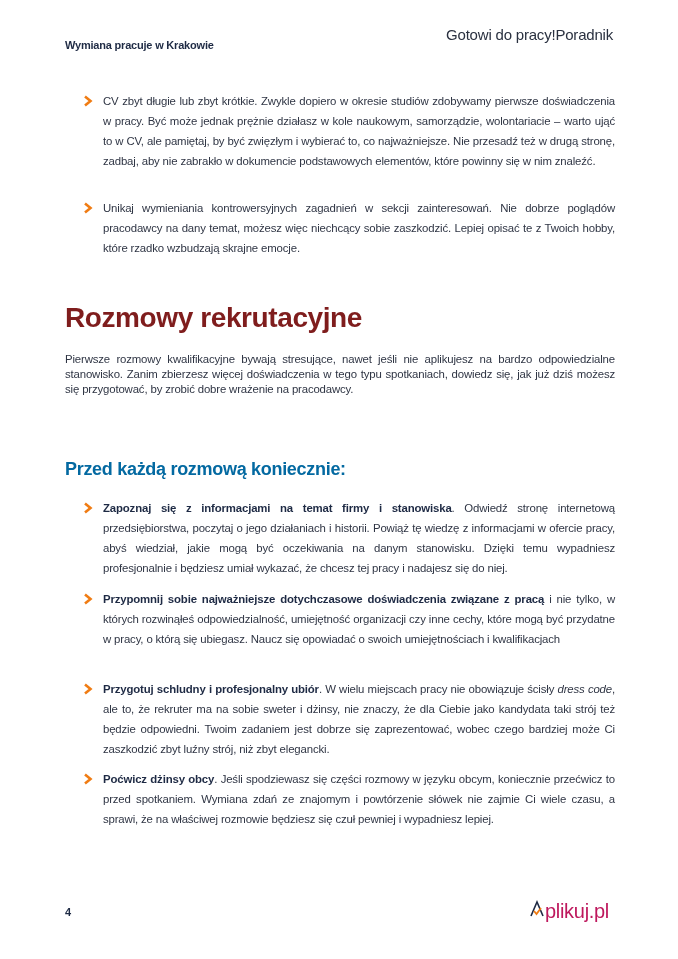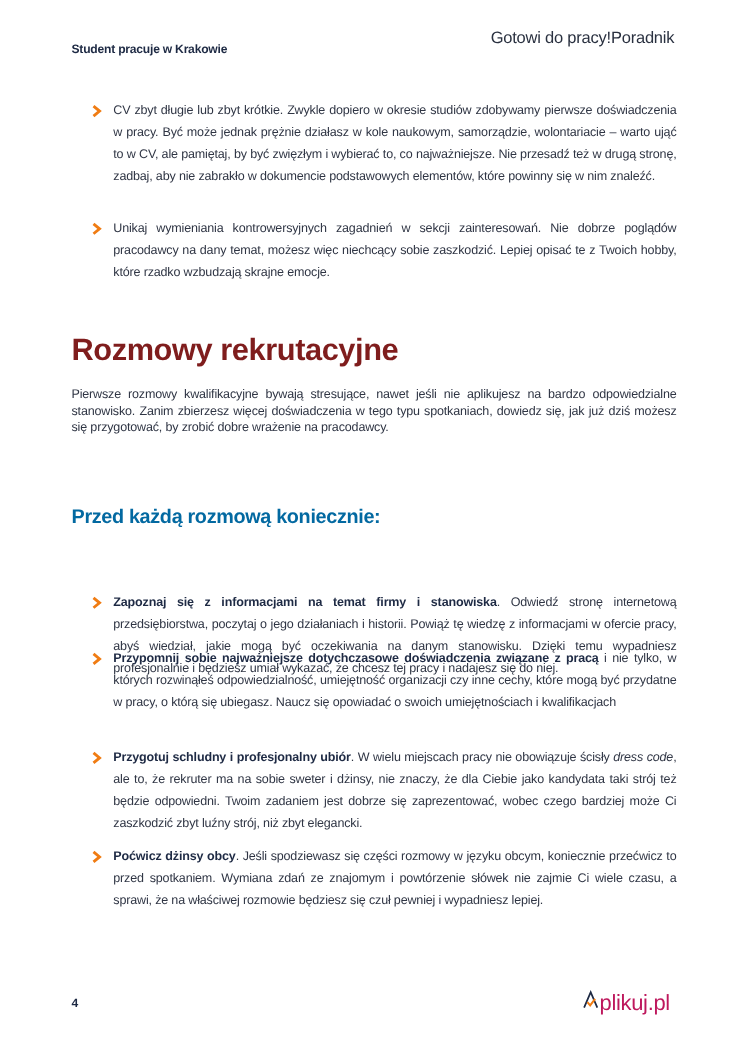--- a/index.html
+++ b/index.html
@@ -107,21 +107,21 @@
       position: relative;
       display: inline-block;
       width: 14px;
       height: 18px;
       margin-right: 1px;
     }
   </style>
 </head>
 <body>
 
-<div class="header-left">Student pracuje w Krakowie</div>
+<div class="header-left">Wymiana pracuje w Krakowie</div>
 <div class="header-right">Gotowi do pracy!Poradnik</div>
 
 <div class="bullet" style="top:91px;">
   <svg class="chev" viewBox="0 0 12 12">
     <path d="M3 1.5 L8.5 6 L3 10.5" fill="none" stroke="#f07c13" stroke-width="2.6" stroke-linejoin="miter"></path>
   </svg>
   <span class="text">CV zbyt długie lub zbyt krótkie. Zwykle dopiero w okresie studiów zdobywamy pierwsze doświadczenia w pracy. Być może jednak prężnie działasz w kole naukowym, samorządzie, wolontariacie – warto ująć to w CV, ale pamiętaj, by być zwięzłym i wybierać to, co najważniejsze. Nie przesadź też w drugą stronę, zadbaj, aby nie zabrakło w dokumencie podstawowych elementów, które powinny się w nim znaleźć.</span>
 </div>
 
 <div class="bullet" style="top:198px;">
@@ -130,21 +130,21 @@
   </svg>
   <span class="text">Unikaj wymieniania kontrowersyjnych zagadnień w sekcji zainteresowań. Nie dobrze poglądów pracodawcy na dany temat, możesz więc niechcący sobie zaszkodzić. Lepiej opisać te z Twoich hobby, które rzadko wzbudzają skrajne emocje.</span>
 </div>
 
 <div class="h1">Rozmowy rekrutacyjne</div>
 
 <div class="intro">Pierwsze rozmowy kwalifikacyjne bywają stresujące, nawet jeśli nie aplikujesz na bardzo odpowiedzialne stanowisko. Zanim zbierzesz więcej doświadczenia w tego typu spotkaniach, dowiedz się, jak już dziś możesz się przygotować, by zrobić dobre wrażenie na pracodawcy.</div>
 
 <div class="h2">Przed każdą rozmową koniecznie:</div>
 
-<div class="bullet" style="top:498px;margin-top:40px;">
+<div class="bullet" style="top:498px;">
   <svg class="chev" viewBox="0 0 12 12">
     <path d="M3 1.5 L8.5 6 L3 10.5" fill="none" stroke="#f07c13" stroke-width="2.6" stroke-linejoin="miter"></path>
   </svg>
   <span class="text"><b>Zapoznaj się z informacjami na temat firmy i stanowiska</b><span>. Odwiedź stronę internetową przedsiębiorstwa, poczytaj o jego działaniach i historii. Powiąż tę wiedzę z informacjami w ofercie pracy, abyś wiedział, jakie mogą być oczekiwania na danym stanowisku. Dzięki temu wypadniesz profesjonalnie i będziesz umiał wykazać, że chcesz tej pracy i nadajesz się do niej.</span></span>
 </div>
 
 <div class="bullet" style="top:589px;">
   <svg class="chev" viewBox="0 0 12 12">
     <path d="M3 1.5 L8.5 6 L3 10.5" fill="none" stroke="#f07c13" stroke-width="2.6" stroke-linejoin="miter"></path>
   </svg>

